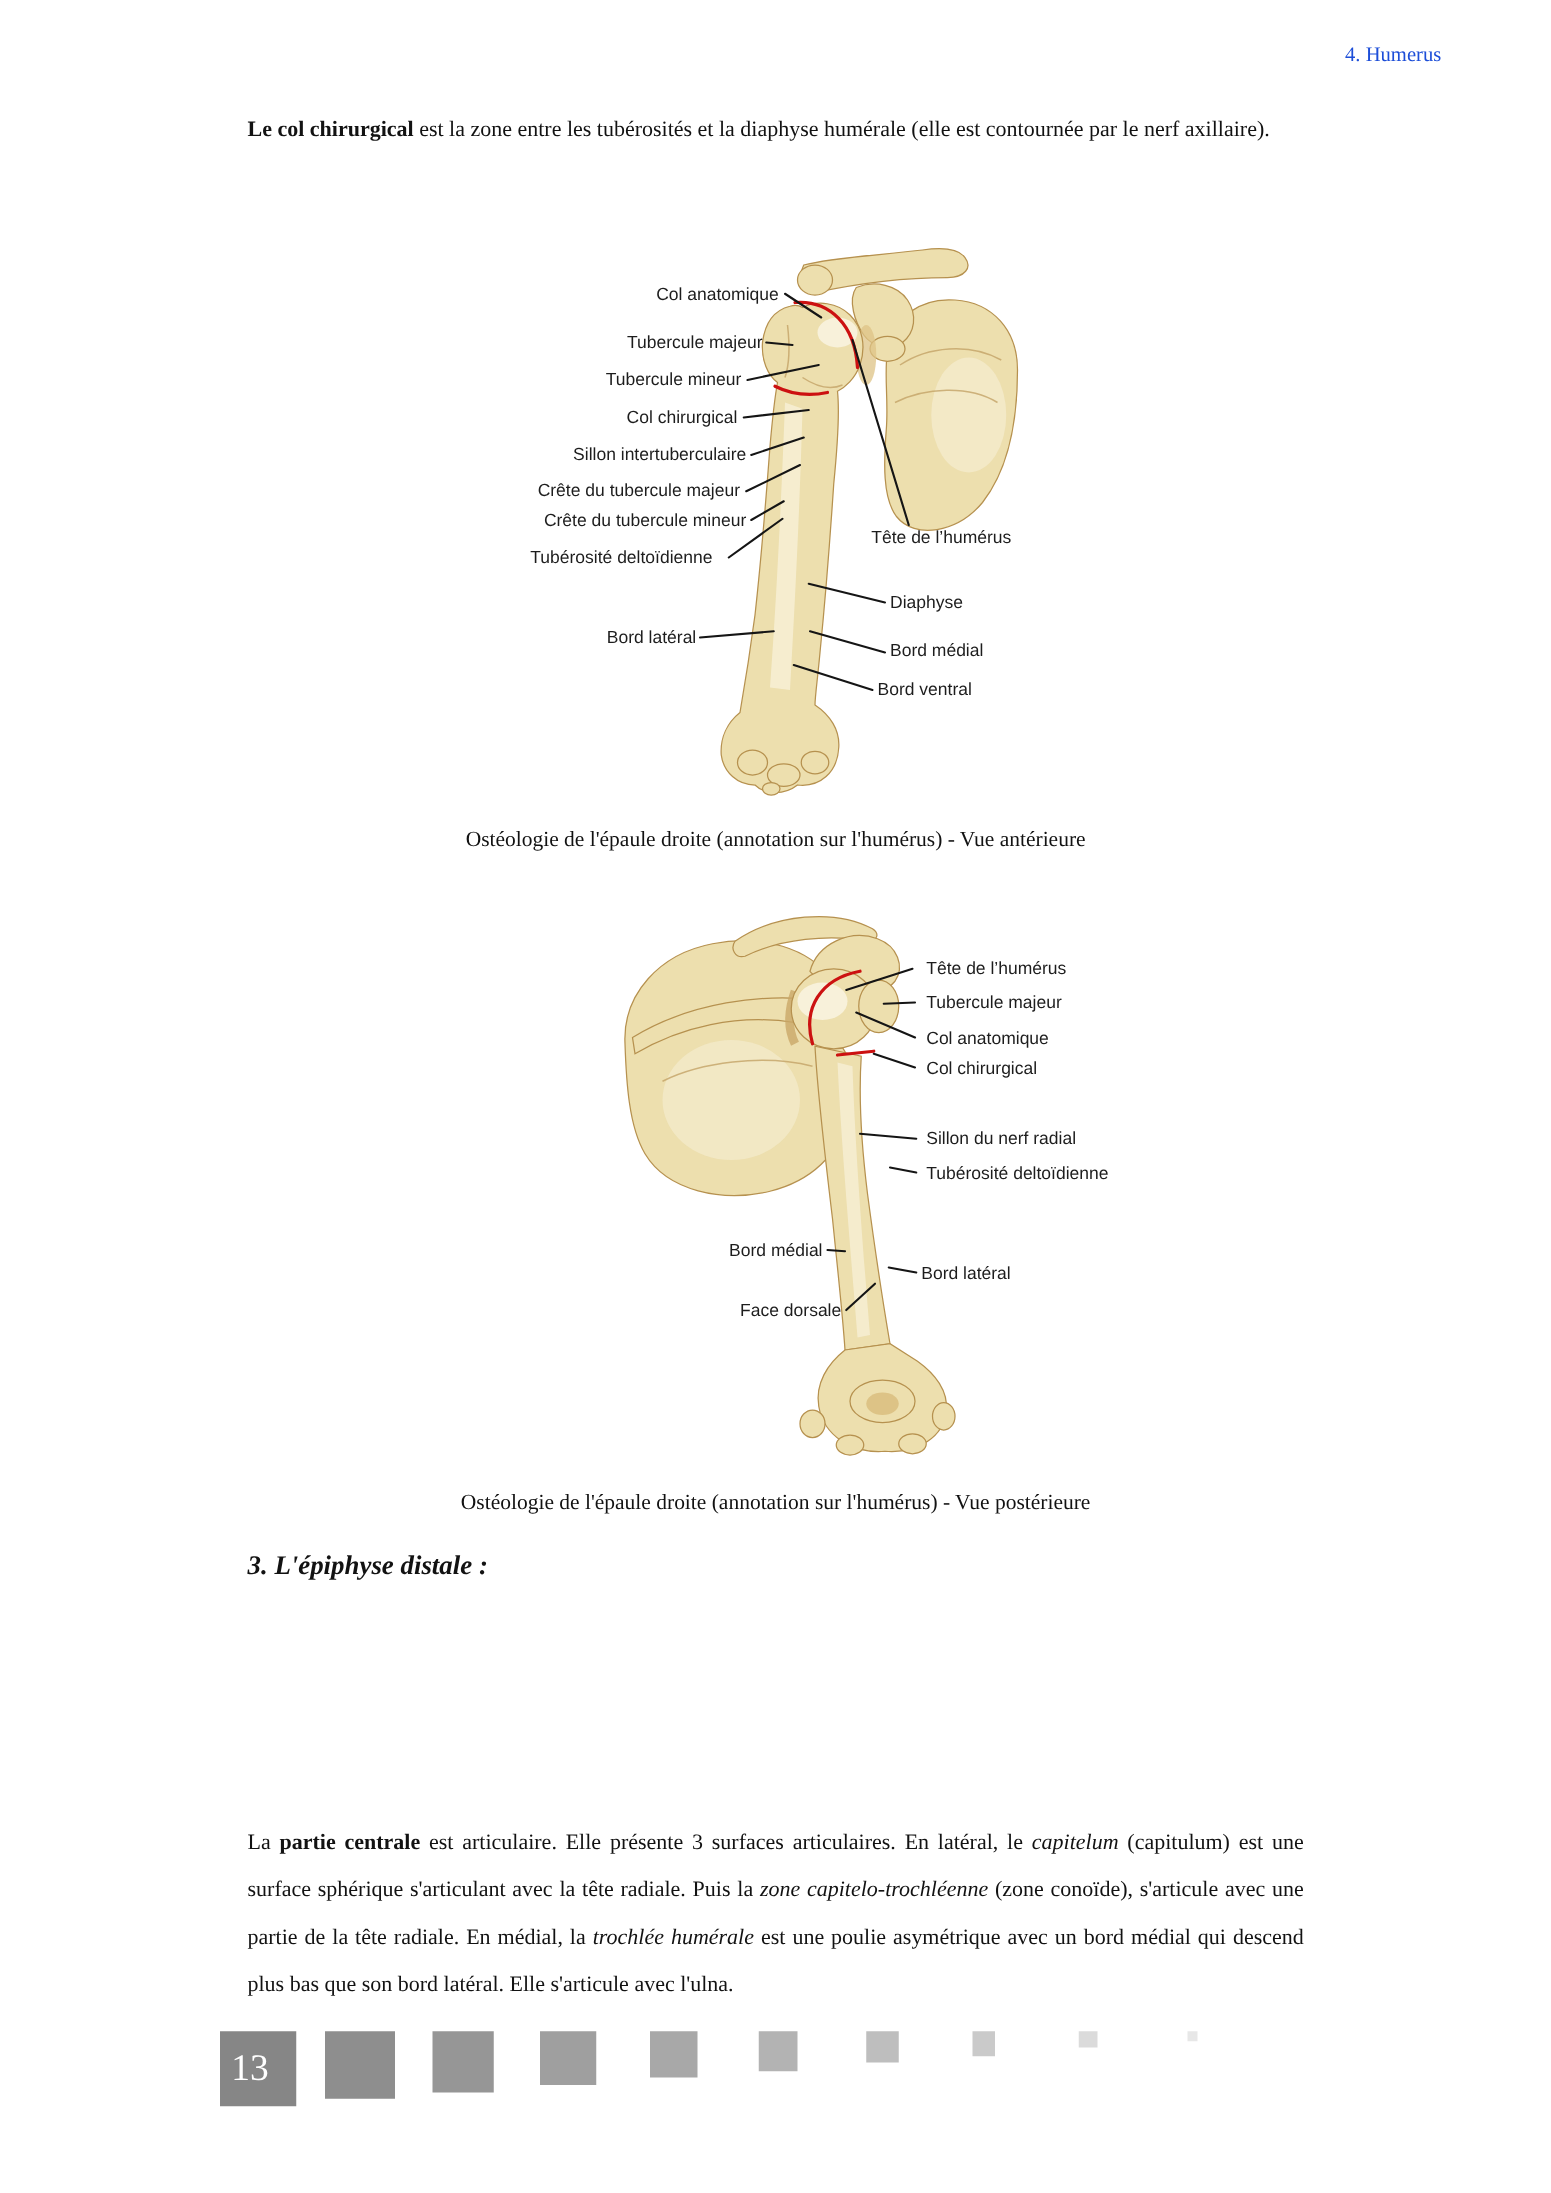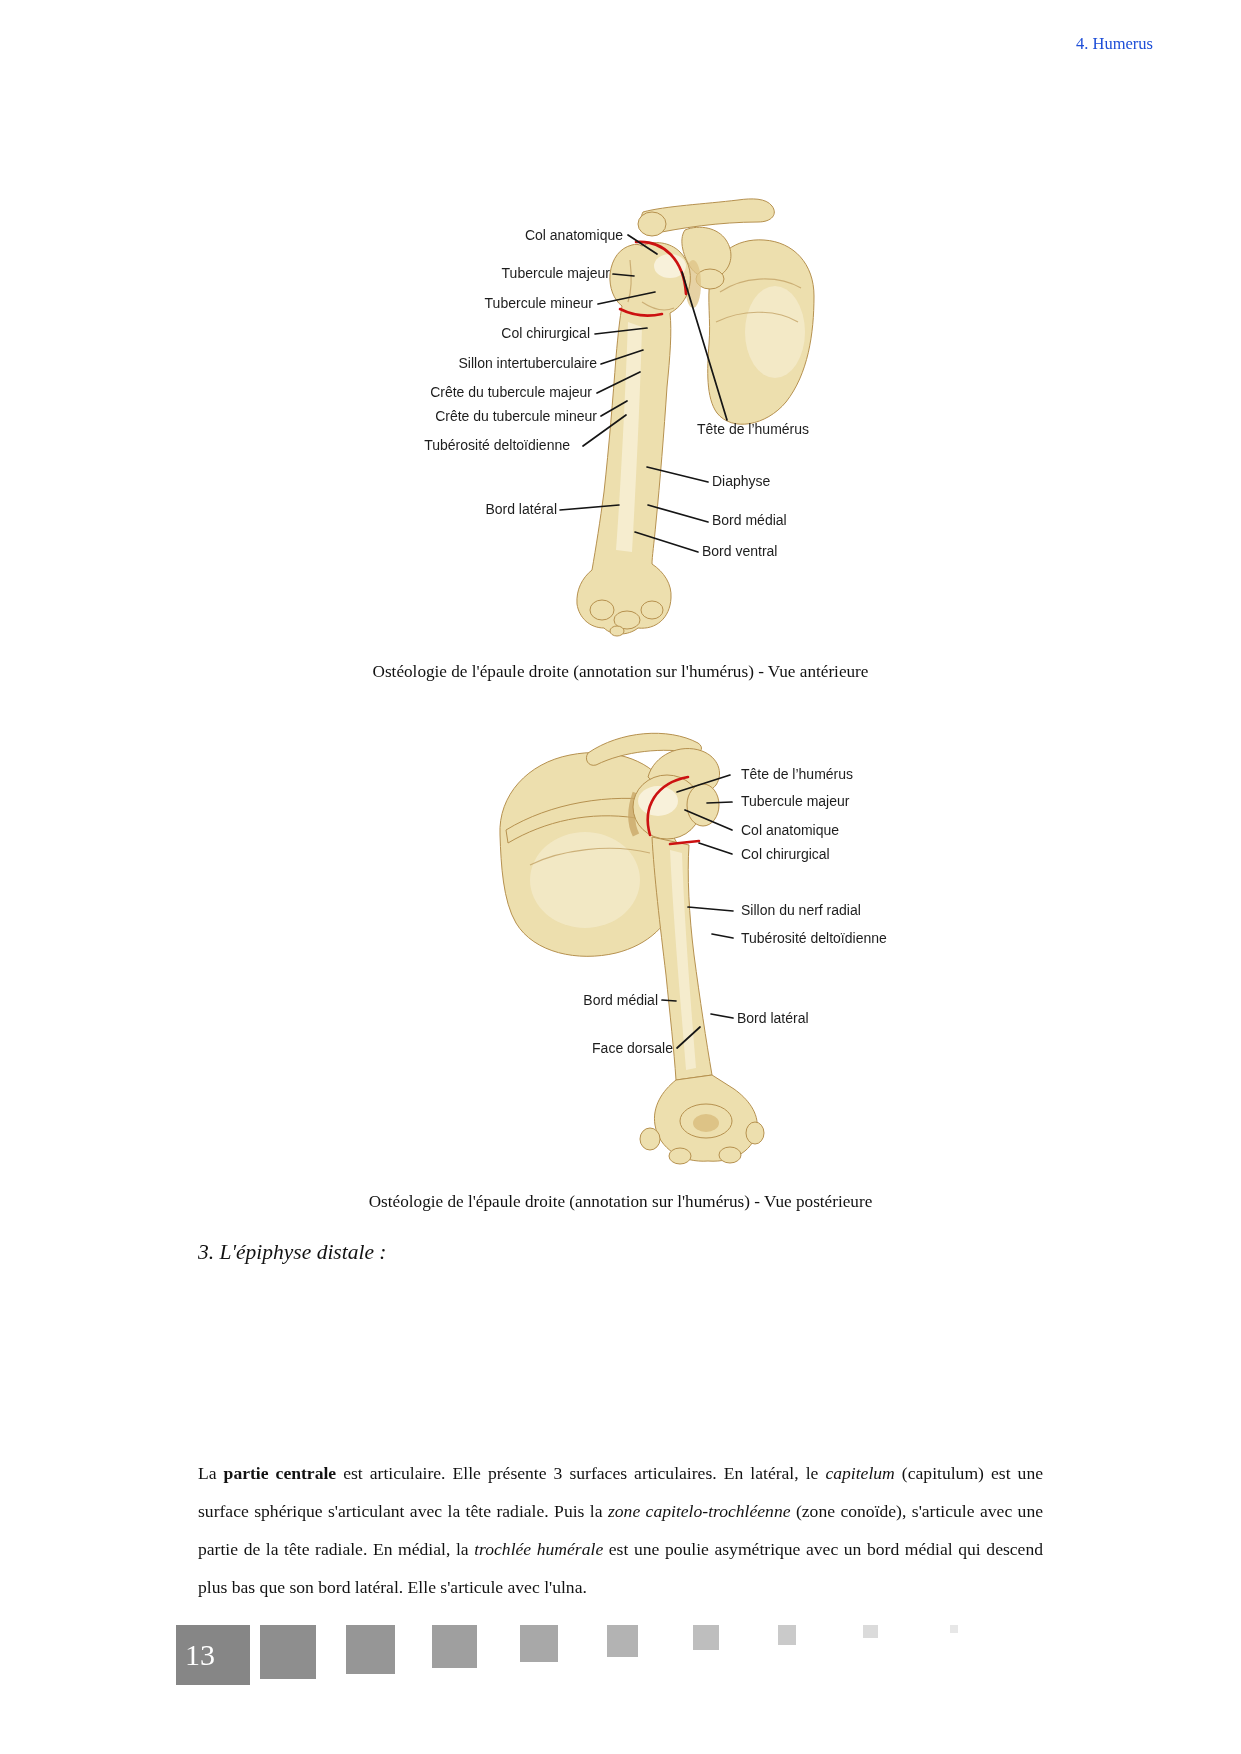--- a/index.html
+++ b/index.html
@@ -8,21 +8,21 @@
   .header{position:absolute;top:34px;right:88px;font-size:16.5px;color:#1d4ed8;}
   .para{position:absolute;left:198px;width:845px;margin:0;text-align:justify;
         font-size:17.6px;line-height:38px;color:#121212;}
   #intro{top:84px;}
   #p1{top:1296px;}
   #p2{top:1454px;}
   .caption{position:absolute;left:198px;width:845px;margin:0;text-align:center;
            font-size:17.2px;color:#121212;}
   #cap1{top:662px;}
   #cap2{top:1192px;}
-  .section-heading{position:absolute;left:198px;top:1240px;margin:0;font-weight:normal;
+  .section-heading{position:absolute;left:198px;top:1240px;margin:0;font-weight:bold;
                    font-style:italic;font-size:21.5px;color:#121212;}
   .fig{position:absolute;}
   #fig1{left:380px;top:182px;}
   #fig2{left:440px;top:715px;}
   svg text{font-family:"Liberation Sans", sans-serif;font-size:14px;fill:#1d1d1d;}
   .lline{stroke:#151515;stroke-width:1.7;stroke-linecap:round;}
   .bone{fill:#eddfae;stroke:#b6914f;stroke-width:1;}
   .bone-light{fill:#f8f1da;stroke:none;}
   .bone-shade{fill:#ddc386;stroke:none;}
   .bone-line{fill:none;stroke:#c3a266;stroke-width:1.2;opacity:.8;}
@@ -31,20 +31,21 @@
   .fblock .pagenum{font-family:"Liberation Serif", serif;color:#ffffff;font-size:30px;
                    display:block;padding:13px 0 0 9px;}
 </style>
 </head>
 <body>
 
 <div class="page">
 
   <div class="header">4. Humerus</div>
 
+  <p class="para" id="intro"><b>Le col chirurgical</b><span> est la zone entre les tubérosités et la diaphyse humérale (elle est contournée par le nerf axillaire).</span></p>
 
   <svg id="fig1" class="fig" width="450" height="462" viewBox="0 0 450 462" xmlns="http://www.w3.org/2000/svg">
     <g>
       <path class="bone" d="M330,98 C334,72 356,56 384,58 C414,60 434,82 434,114 C434,152 428,192 406,220 C386,244 352,250 337,231 C326,216 327,188 329,162 C331,138 327,118 330,98 Z"></path>
       <ellipse class="bone-light" cx="395" cy="150" rx="30" ry="46" opacity="0.55"></ellipse>
       <path class="bone-line" d="M340,110 C362,95 396,92 421,106"></path>
       <path class="bone-line" d="M336,140 C360,128 395,126 418,140"></path>
       <path class="bone" d="M263,30 C258,40 262,50 272,52 C300,46 340,40 378,40 C392,40 398,32 392,24 C386,16 372,16 358,18 C325,22 285,24 263,30 Z"></path>
       <ellipse class="bone" cx="272" cy="42" rx="14" ry="12"></ellipse>
       <path class="bone" d="M305,48 C320,42 338,46 346,58 C354,70 352,84 342,92 C332,98 318,96 311,86 C304,76 298,58 305,48 Z"></path>
@@ -147,21 +148,21 @@
       <text text-anchor="end" x="233" y="338">Face dorsale</text>
     </g>
   </svg>
 
   <p class="caption" id="cap2">Ostéologie de l'épaule droite (annotation sur l'humérus) - Vue postérieure</p>
 
   <h2 class="section-heading">3. L'épiphyse distale :</h2>
 
   <p class="para" id="p2"><span>La </span><b>partie centrale</b><span> est articulaire. Elle présente 3 surfaces articulaires. En latéral, le </span><i>capitelum</i><span> (capitulum) est une surface sphérique s'articulant avec la tête radiale. Puis la </span><i>zone capitelo-trochléenne</i><span> (zone conoïde), s'articule avec une partie de la tête radiale. En médial, la </span><i>trochlée humérale</i><span> est une poulie asymétrique avec un bord médial qui descend plus bas que son bord latéral. Elle s'articule avec l'ulna.</span></p>
 
-  <div class="fblock" style="left: 176px; top: 1625px; width: 74px; height: 60px; background: rgb(134, 134, 134);">
+  <div class="fblock" style="left: 176px; top: 1625px; width: 61px; height: 60px; background: rgb(134, 134, 134);">
     <span class="pagenum">13</span>
   </div>
   <div class="fblock" style="left: 260px; top: 1625px; width: 56px; height: 54px; background: rgb(142, 142, 142);"></div>
   <div class="fblock" style="left: 346px; top: 1625px; width: 49px; height: 49px; background: rgb(150, 150, 150);"></div>
   <div class="fblock" style="left: 432px; top: 1625px; width: 45px; height: 43px; background: rgb(159, 159, 159);"></div>
   <div class="fblock" style="left: 520px; top: 1625px; width: 38px; height: 37px; background: rgb(168, 168, 168);"></div>
   <div class="fblock" style="left: 607px; top: 1625px; width: 31px; height: 32px; background: rgb(179, 179, 179);"></div>
   <div class="fblock" style="left: 693px; top: 1625px; width: 26px; height: 25px; background: rgb(190, 190, 190);"></div>
   <div class="fblock" style="left: 778px; top: 1625px; width: 18px; height: 20px; background: rgb(202, 202, 202);"></div>
   <div class="fblock" style="left: 863px; top: 1625px; width: 15px; height: 13px; background: rgb(219, 219, 219);"></div>

